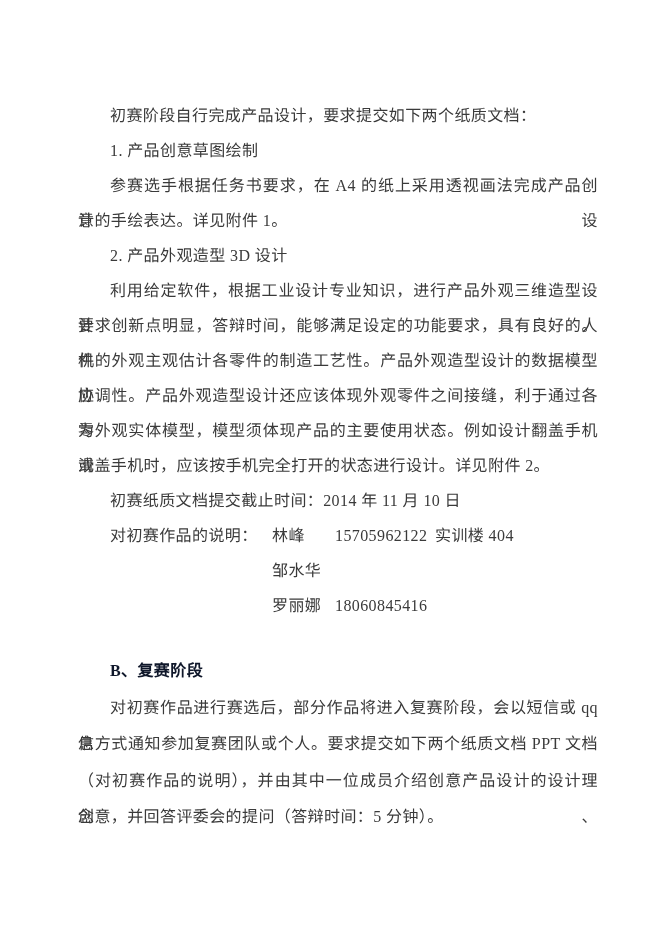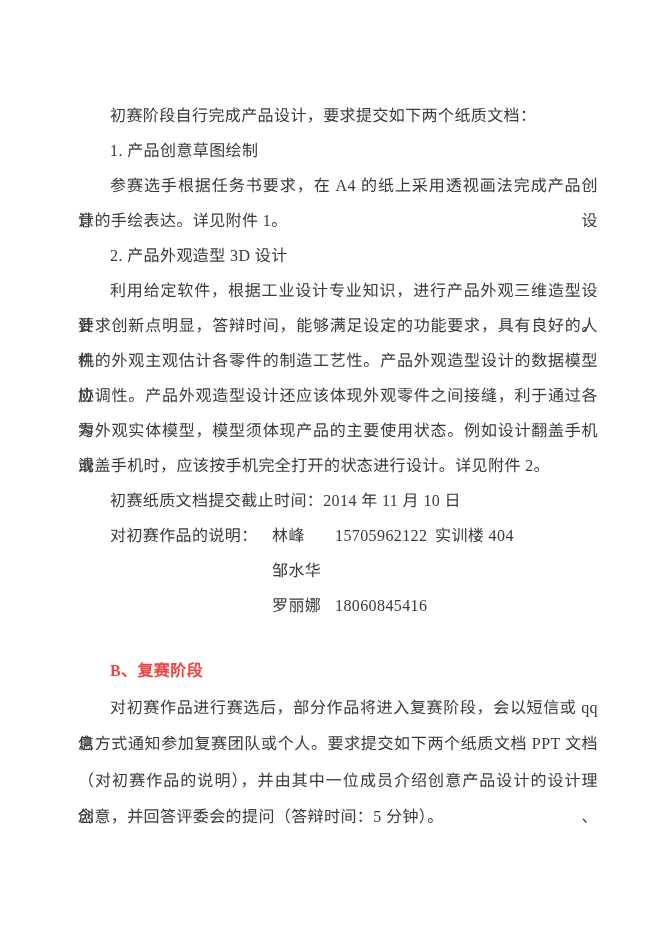--- a/index.html
+++ b/index.html
@@ -51,21 +51,21 @@
   .recv-row .r-loc   { position: absolute; left: 357px; text-align: center; }
   .spacer {
     height: 30px;
   }
   .sec-b .line {
     height: 36.5px;
     line-height: 36.5px;
   }
   .heading {
     font-weight: bold;
-    color: #ef4444;
+    color: #0f172a;
   }
 </style>
 </head>
 <body>
 
 <div class="page">
   <div class="content">
 
     <div class="sec-a">
       <div class="line indent">初赛阶段自行完成产品设计，要求提交如下两个纸质文档：</div>

